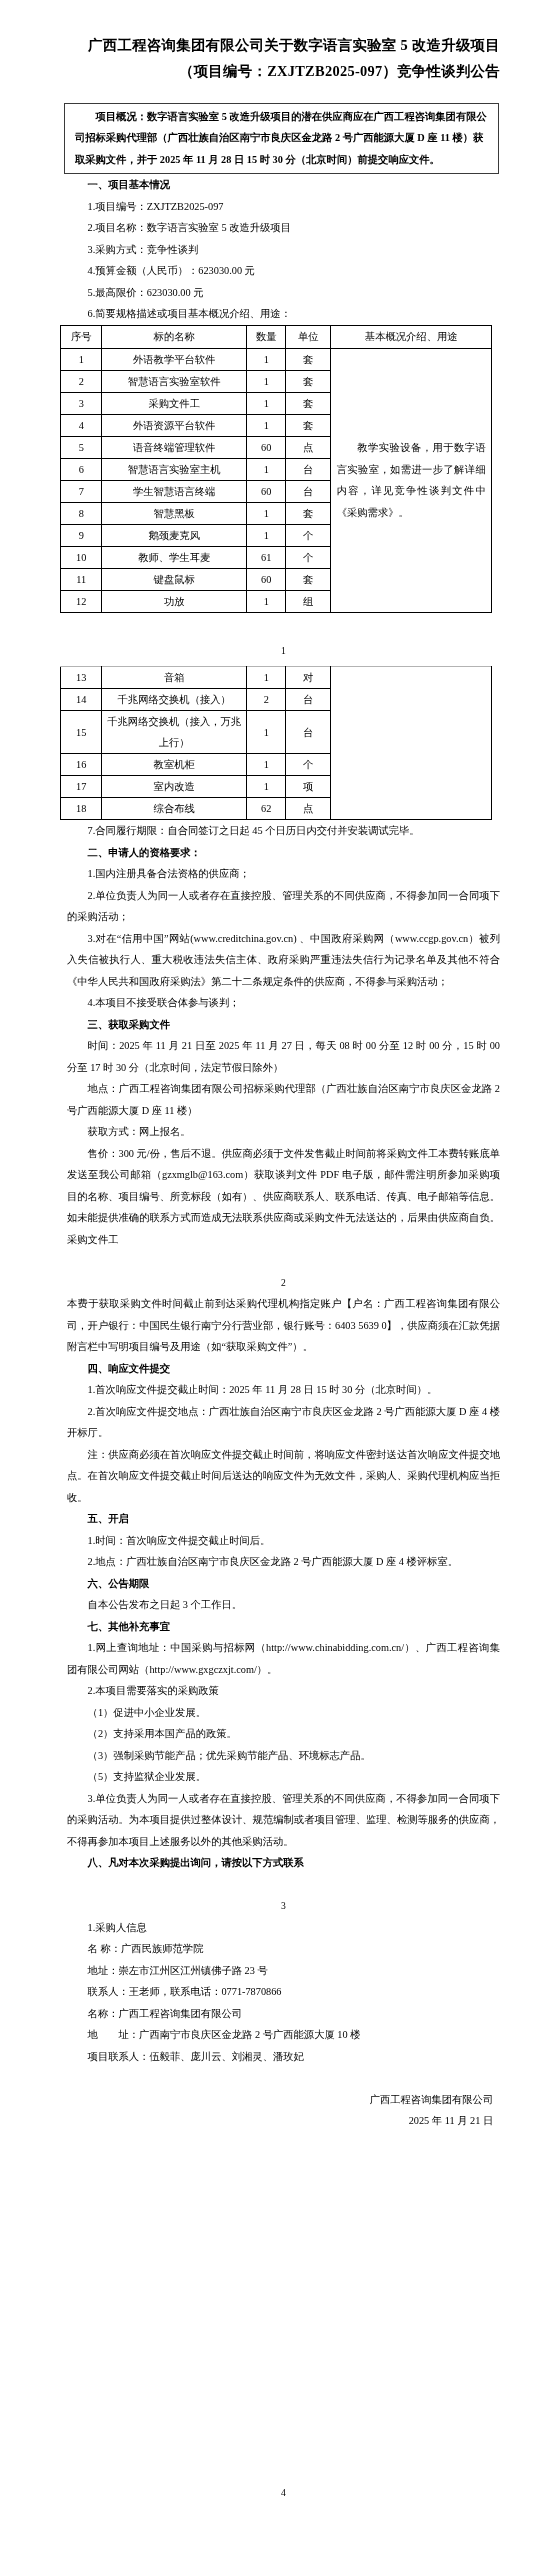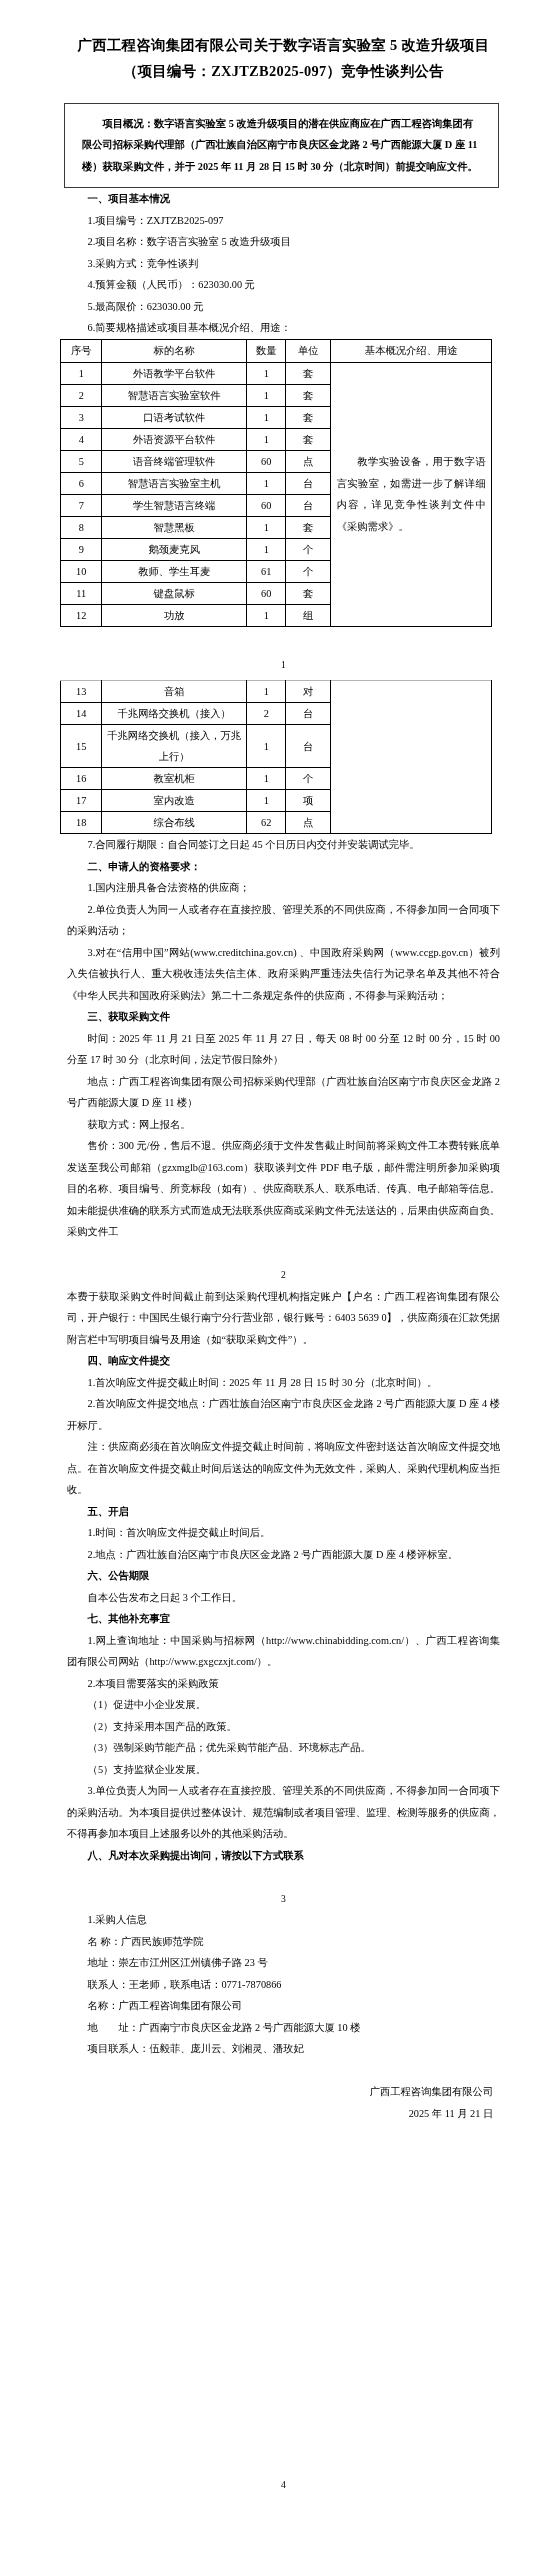--- a/index.html
+++ b/index.html
@@ -8,33 +8,33 @@
     min-height: 2576px;
     font-family: "Liberation Serif", "DejaVu Serif", serif;
     color: #000;
     -webkit-font-smoothing: antialiased;
   }
   .doc { padding: 0 48px 31.5px 67px; }
 
   .title {
     font-size: 14.4px;
     font-weight: bold;
-    text-align: center;
+    text-align: right;
     line-height: 26px;
     margin: 31.5px 0 0 0;
     letter-spacing: 0.3px;
   }
 
   .overview-box {
     border: 1.4px solid #3a3a3a;
     margin: 19px 1.4px 0 -2.7px;
     padding: 2.1px 9.6px 3.4px 9.6px;
   }
   .overview-box p {
-    margin: 7px;
+    margin: 0;
     font-weight: bold;
     font-size: 10.3px;
     line-height: 21.5px;
     text-indent: 2em;
   }
 
   p.line {
     margin: 0;
     font-size: 10.3px;
     line-height: 21.5px;
@@ -146,21 +146,21 @@
           </td>
         </tr>
         <tr>
           <td>2</td>
           <td class="name-cell">智慧语言实验室软件</td>
           <td>1</td>
           <td>套</td>
         </tr>
         <tr>
           <td>3</td>
-          <td class="name-cell">口语考试软件</td>
+          <td class="name-cell">采购文件工</td>
           <td>1</td>
           <td>套</td>
         </tr>
         <tr>
           <td>4</td>
           <td class="name-cell">外语资源平台软件</td>
           <td>1</td>
           <td>套</td>
         </tr>
         <tr>
@@ -263,20 +263,21 @@
           <td>点</td>
         </tr>
       </tbody>
   </table>
 
   <p class="line">7.合同履行期限：自合同签订之日起 45 个日历日内交付并安装调试完毕。</p>
   <p class="line heading">二、申请人的资格要求：</p>
   <p class="line">1.国内注册具备合法资格的供应商；</p>
   <p class="line">2.单位负责人为同一人或者存在直接控股、管理关系的不同供应商，不得参加同一合同项下的采购活动；</p>
   <p class="line">3.对在“信用中国”网站(www.creditchina.gov.cn) 、中国政府采购网（www.ccgp.gov.cn）被列入失信被执行人、重大税收违法失信主体、政府采购严重违法失信行为记录名单及其他不符合《中华人民共和国政府采购法》第二十二条规定条件的供应商，不得参与采购活动；</p>
+  <p class="line">4.本项目不接受联合体参与谈判；</p>
   <p class="line heading">三、获取采购文件</p>
   <p class="line">时间：2025 年 11 月 21 日至 2025 年 11 月 27 日，每天 08 时 00 分至 12 时 00 分，15 时 00 分至 17 时 30 分（北京时间，法定节假日除外）</p>
   <p class="line">地点：广西工程咨询集团有限公司招标采购代理部（广西壮族自治区南宁市良庆区金龙路 2 号广西能源大厦 D 座 11 楼）</p>
   <p class="line">获取方式：网上报名。</p>
   <p class="line">售价：300 元/份，售后不退。供应商必须于文件发售截止时间前将采购文件工本费转账底单发送至我公司邮箱（gzxmglb@163.com）获取谈判文件 PDF 电子版，邮件需注明所参加采购项目的名称、项目编号、所竞标段（如有）、供应商联系人、联系电话、传真、电子邮箱等信息。如未能提供准确的联系方式而造成无法联系供应商或采购文件无法送达的，后果由供应商自负。采购文件工</p>
 
   <p class="pagenum pn2">2</p>
 
   <p class="line noindent">本费于获取采购文件时间截止前到达采购代理机构指定账户【户名：广西工程咨询集团有限公司，开户银行：中国民生银行南宁分行营业部，银行账号：6403 5639 0】，供应商须在汇款凭据附言栏中写明项目编号及用途（如“获取采购文件”）。</p>
   <p class="line heading">四、响应文件提交</p>

